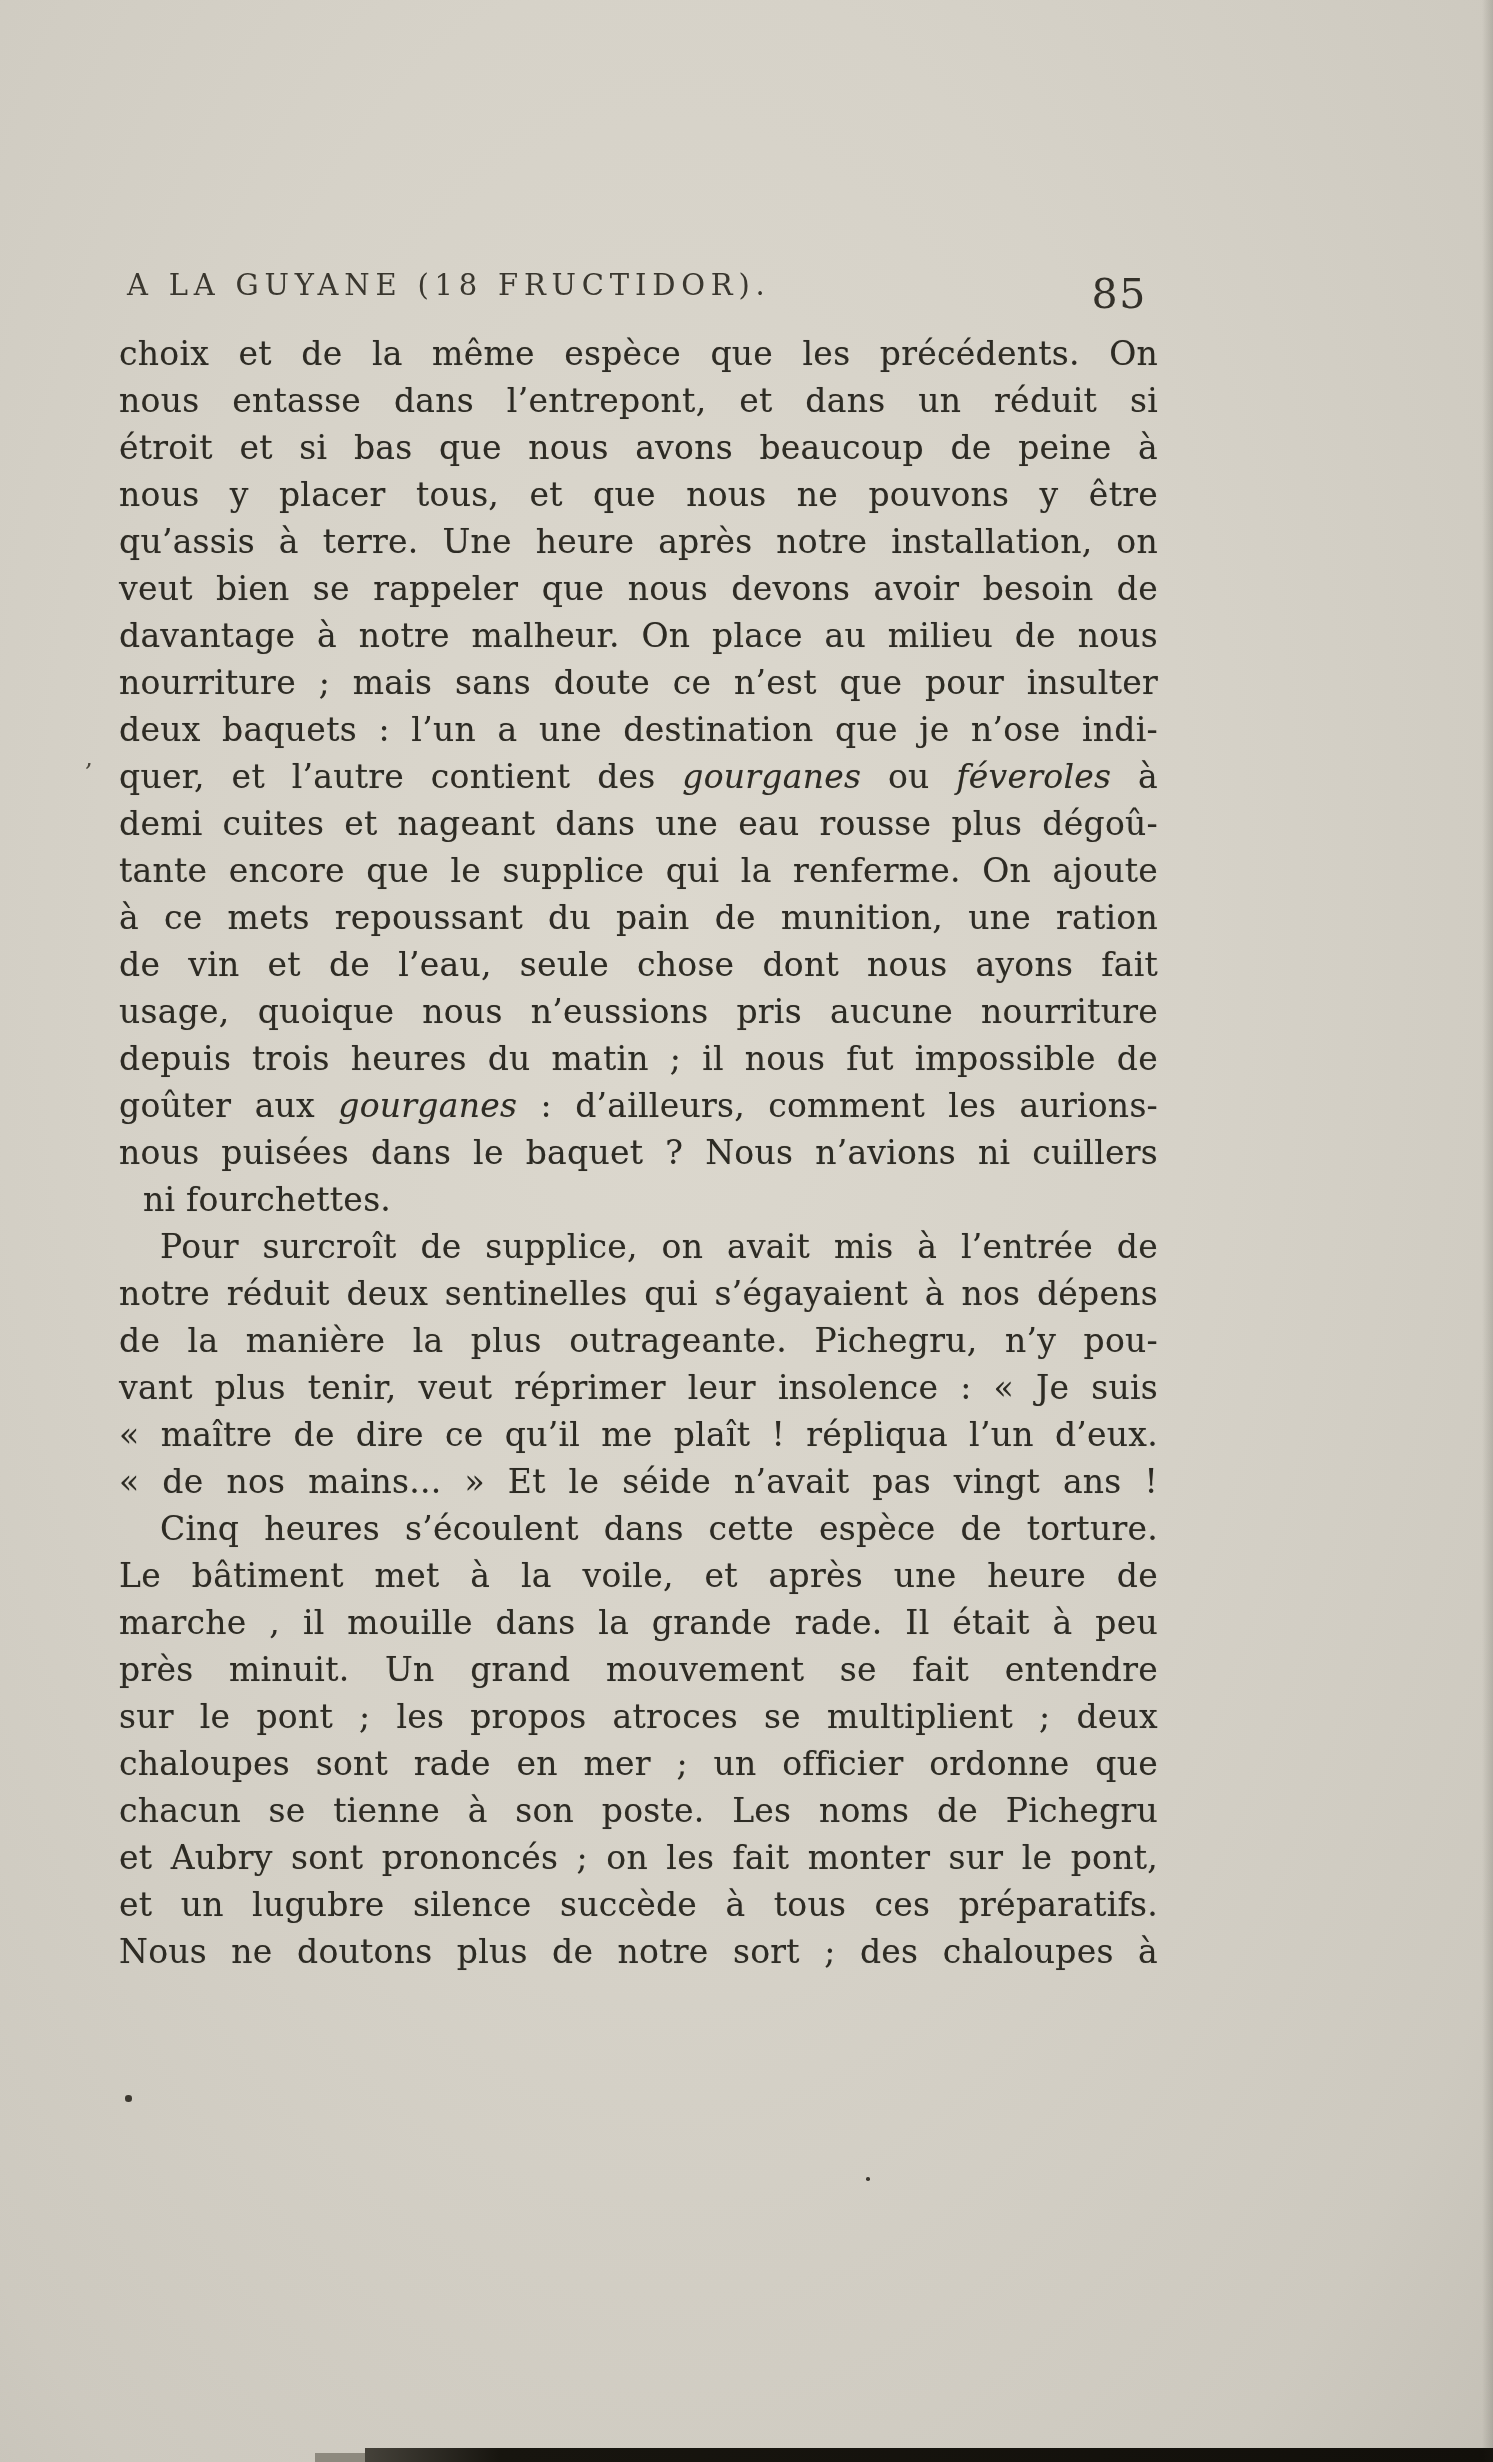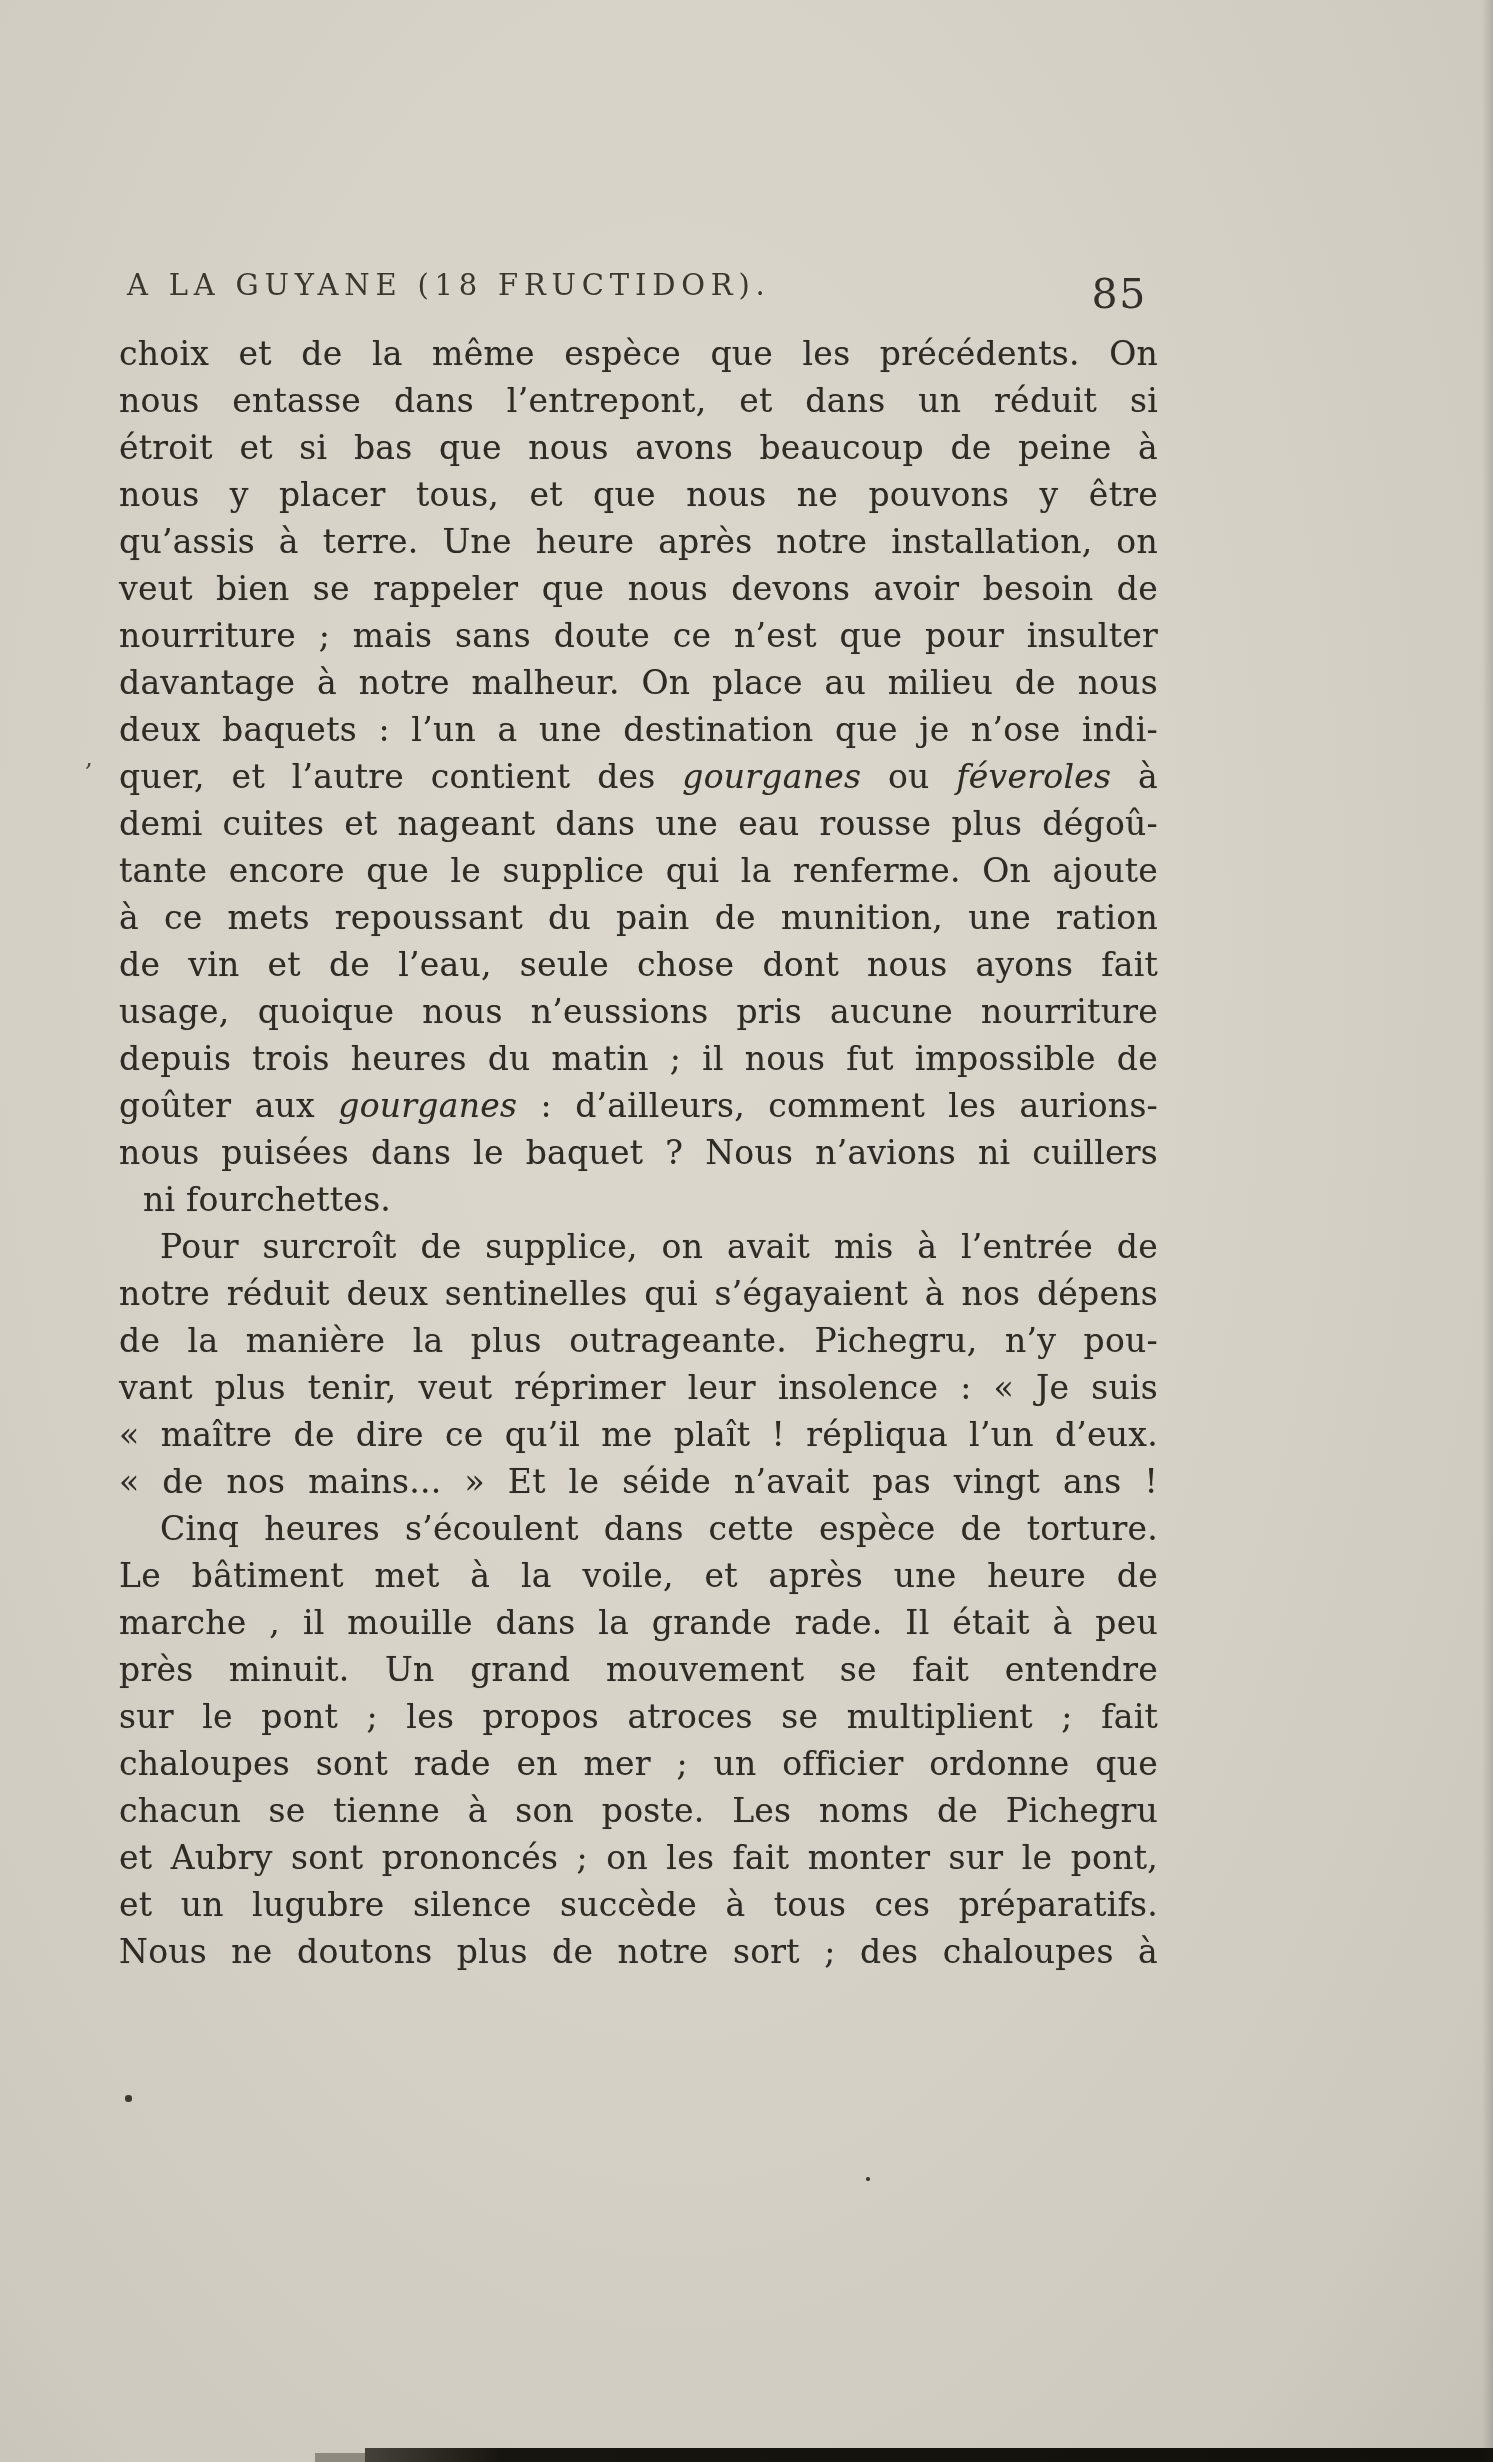--- a/index.html
+++ b/index.html
@@ -106,22 +106,22 @@
     <span class="page-number">85</span>
   </div>
 
   <div class="text-block" id="text-block">
       <div class="line">choix et de la même espèce que les précédents. On</div>
       <div class="line">nous entasse dans l’entrepont, et dans un réduit si</div>
       <div class="line">étroit et si bas que nous avons beaucoup de peine à</div>
       <div class="line">nous y placer tous, et que nous ne pouvons y être</div>
       <div class="line">qu’assis à terre. Une heure après notre installation, on</div>
       <div class="line">veut bien se rappeler que nous devons avoir besoin de</div>
+      <div class="line">davantage à notre malheur. On place au milieu de nous</div>
       <div class="line">nourriture ; mais sans doute ce n’est que pour insulter</div>
-      <div class="line">davantage à notre malheur. On place au milieu de nous</div>
       <div class="line">deux baquets : l’un a une destination que je n’ose indi-</div>
       <div class="line"><span>quer, et l’autre contient des </span><span class="it">gourganes</span><span> ou </span><span class="it">féveroles</span><span> à</span></div>
       <div class="line">demi cuites et nageant dans une eau rousse plus dégoû-</div>
       <div class="line">tante encore que le supplice qui la renferme. On ajoute</div>
       <div class="line">à ce mets repoussant du pain de munition, une ration</div>
       <div class="line">de vin et de l’eau, seule chose dont nous ayons fait</div>
       <div class="line">usage, quoique nous n’eussions pris aucune nourriture</div>
       <div class="line">depuis trois heures du matin ; il nous fut impossible de</div>
       <div class="line"><span>goûter aux </span><span class="it">gourganes</span><span> : d’ailleurs, comment les aurions-</span></div>
       <div class="line">nous puisées dans le baquet ? Nous n’avions ni cuillers</div>
@@ -129,21 +129,21 @@
       <div class="line indent">Pour surcroît de supplice, on avait mis à l’entrée de</div>
       <div class="line">notre réduit deux sentinelles qui s’égayaient à nos dépens</div>
       <div class="line">de la manière la plus outrageante. Pichegru, n’y pou-</div>
       <div class="line">vant plus tenir, veut réprimer leur insolence : « Je suis</div>
       <div class="line">« maître de dire ce qu’il me plaît ! répliqua l’un d’eux.</div>
       <div class="line">« de nos mains... » Et le séide n’avait pas vingt ans !</div>
       <div class="line indent">Cinq heures s’écoulent dans cette espèce de torture.</div>
       <div class="line">Le bâtiment met à la voile, et après une heure de</div>
       <div class="line">marche , il mouille dans la grande rade. Il était à peu</div>
       <div class="line">près minuit. Un grand mouvement se fait entendre</div>
-      <div class="line">sur le pont ; les propos atroces se multiplient ; fait</div>
+      <div class="line">sur le pont ; les propos atroces se multiplient ; deux</div>
       <div class="line">chaloupes sont rade en mer ; un officier ordonne que</div>
       <div class="line">chacun se tienne à son poste. Les noms de Pichegru</div>
       <div class="line">et Aubry sont prononcés ; on les fait monter sur le pont,</div>
       <div class="line">et un lugubre silence succède à tous ces préparatifs.</div>
       <div class="line">Nous ne doutons plus de notre sort ; des chaloupes à</div>
     </div>
 
   <span class="margin-mark" style="left:85px; top:743px;">,</span>
   <div class="speck" style="left:125px; top:2095px; width:6.6px; height:6.6px;"></div>
   <div class="speck" style="left:866px; top:2177px; width:3.6px; height:3.6px;"></div>

